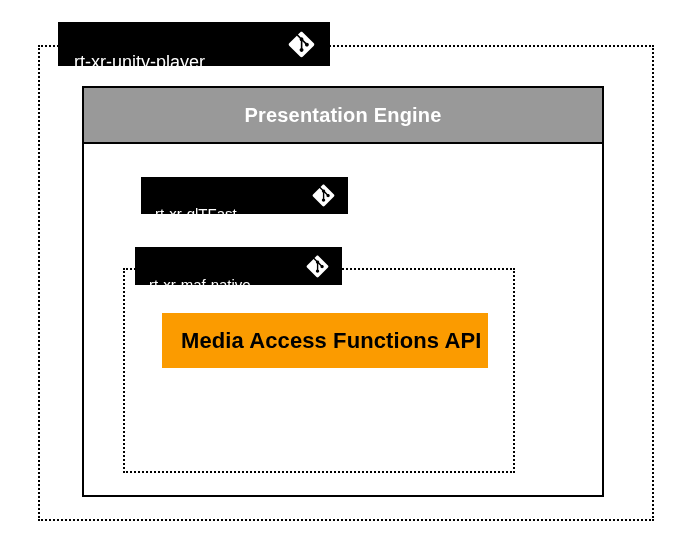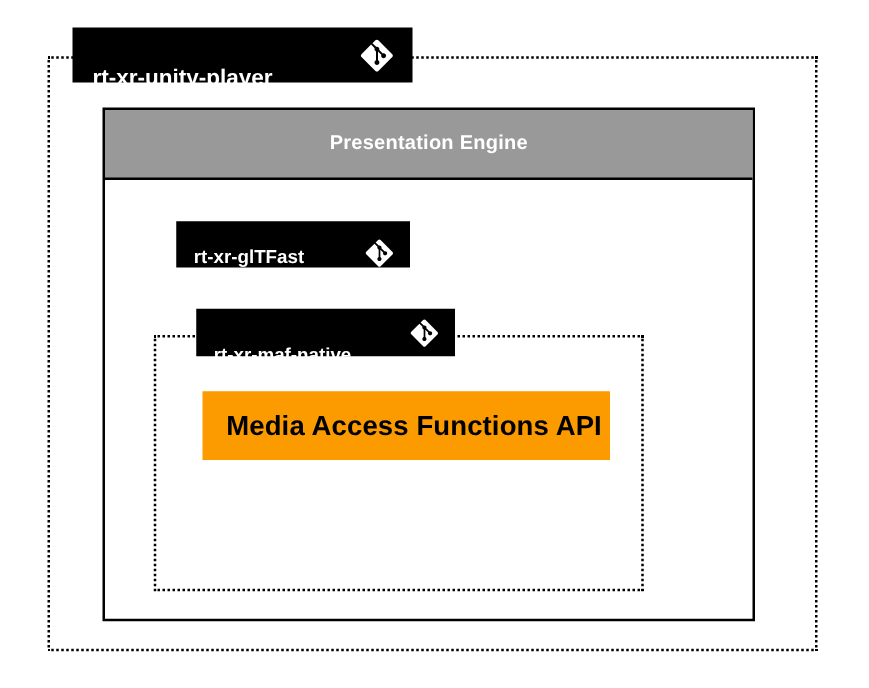--- a/index.html
+++ b/index.html
@@ -46,21 +46,21 @@
     height: 56px;
     background: var(--engine-header-bg, #999999);
     border-bottom: 2px solid var(--border, #000000);
     display: flex;
     align-items: center;
     justify-content: center;
     box-sizing: border-box;
   }
   .engine-header span {
     color: var(--engine-header-text, #ffffff);
-    font-size: 16px;
+    font-size: 20px;
     font-weight: bold;
     letter-spacing: 0.2px;
   }
 
   
   .inner-dotted {
     position: absolute;
     left: 123px;
     top: 268px;
     width: 388px;
@@ -93,21 +93,21 @@
   .repo-chip {
     position: absolute;
     background: var(--label-bg, #000000);
     color: var(--label-text, #ffffff);
     display: flex;
     align-items: center;
     z-index: 5;
     box-sizing: border-box;
   }
   .repo-chip .chip-label {
-    font-weight: bold;
+    font-weight: normal;
     white-space: nowrap;
     margin-top: 36px;
   }
   .repo-chip .git-icon {
     margin-left: auto;
     display: flex;
     align-items: center;
   }
   .chip-unity {
     left: 58px;
@@ -115,27 +115,26 @@
     width: 272px;
     height: 44px;
     padding: 0 15px 0 16px;
   }
   .chip-unity .chip-label { font-size: 18px; }
   .chip-unity .git-icon svg { width: 27px; height: 27px; }
 
   .chip-gltfast {
     left: 141px;
     top: 177px;
-    width: 187px;
+    width: 207px;
     height: 37px;
     padding: 0 13px 0 14px;
-    align-items: flex-end;
   }
   .chip-maf {
-    left: 157px;
+    left: 135px;
     top: 247px;
     width: 207px;
     height: 38px;
     padding: 0 13px 0 14px;
   }
   .chip-gltfast .chip-label, .chip-maf .chip-label { font-size: 15px; }
   .chip-gltfast .git-icon svg, .chip-maf .git-icon svg { width: 23px; height: 23px; }
 </style>
 </head>
 <body>

